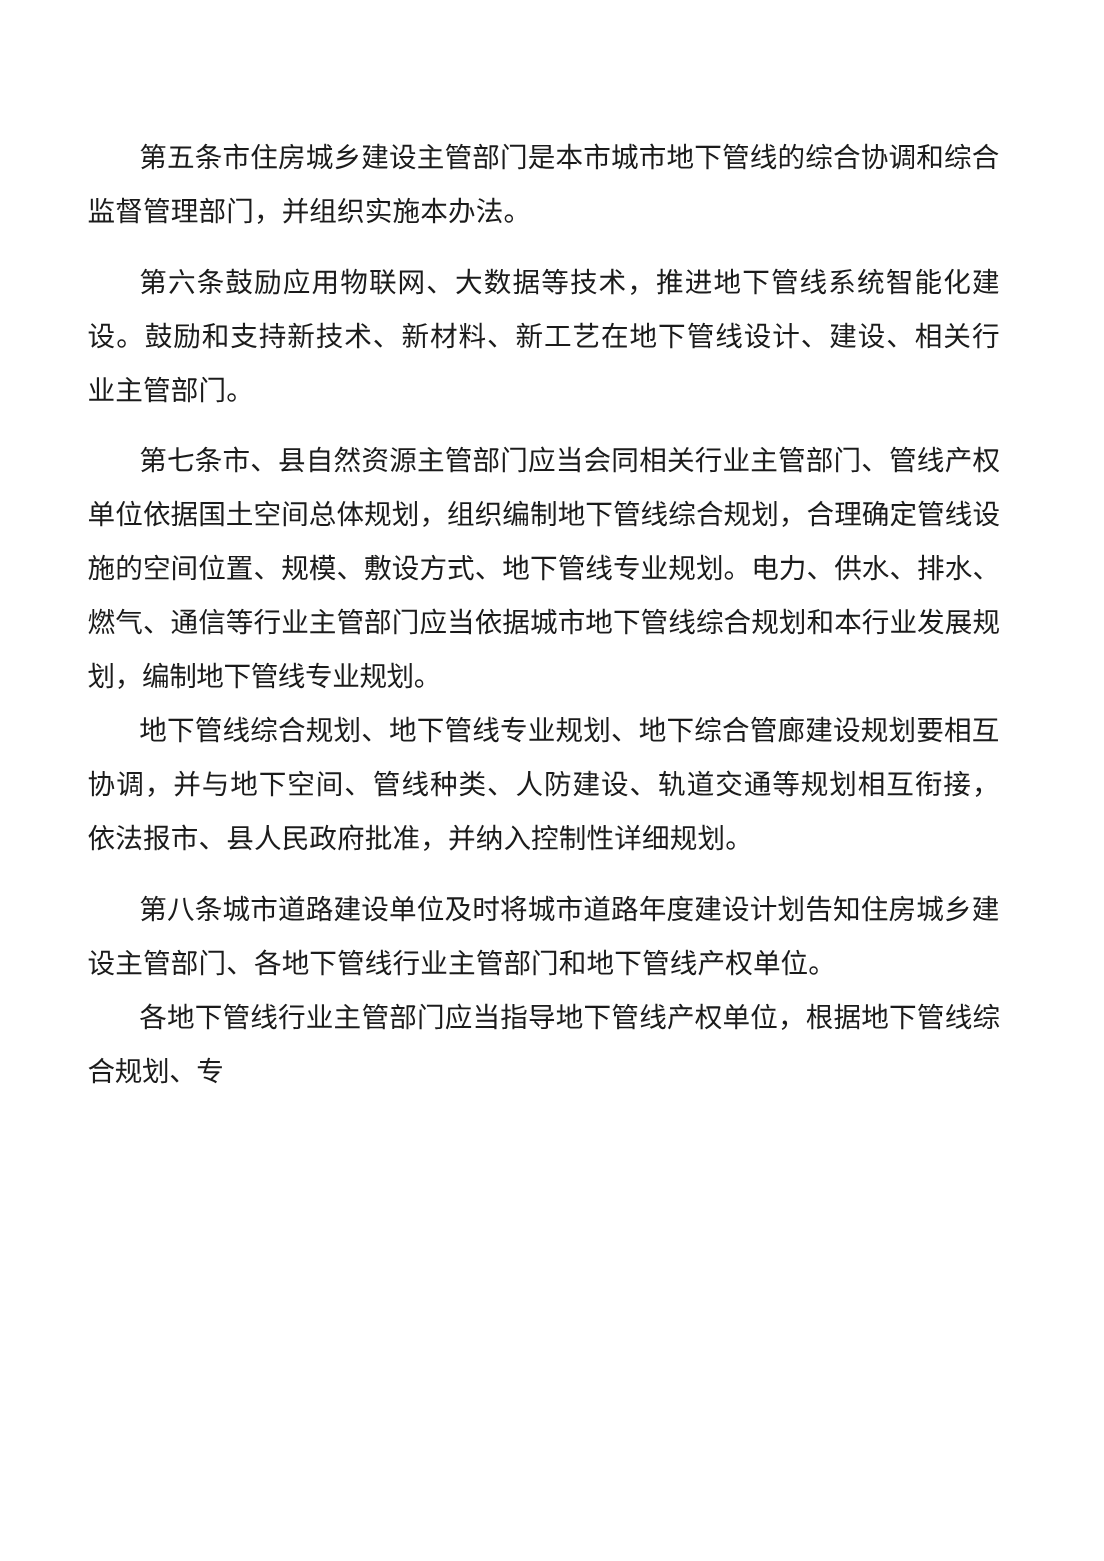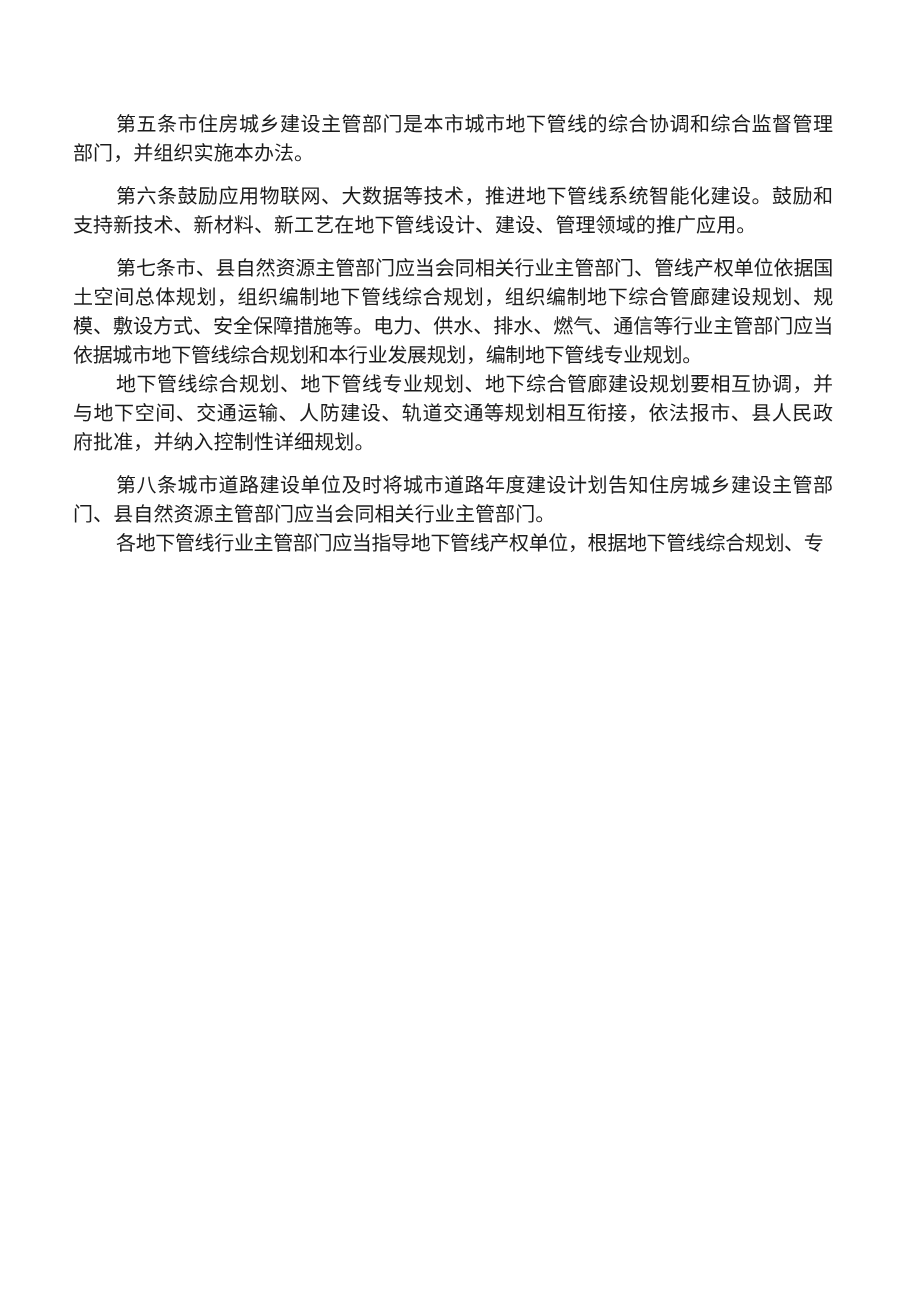--- a/index.html
+++ b/index.html
@@ -27,22 +27,22 @@
   #doc-body {
     position: absolute;
     left: 73px;
     top: 96px;
     width: 760px;
   }
 
   .para {
     margin: 0;
     padding: 0;
-    font-size: 20px;
-    line-height: 29px;
+    font-size: 23px;
+    line-height: 45px;
     text-align: justify;
     text-justify: inter-character;
     text-indent: 43px;
     color: #1b1b1b;
     font-family: "DejaVu Serif", "Liberation Serif", serif;
     letter-spacing: 0.1px;
     -webkit-font-smoothing: antialiased;
   }
 
   
@@ -58,25 +58,25 @@
 </head>
 <body>
 
 <div id="page">
   <div id="doc-body">
 
     <p class="para article-start">第五条市住房城乡建设主管部门是本市城市地下管线的综合协调和综合监督管理部门，并组织实施本办法。</p>
 
 
 
-    <p class="para article-start">第六条鼓励应用物联网、大数据等技术，推进地下管线系统智能化建设。鼓励和支持新技术、新材料、新工艺在地下管线设计、建设、管理领域的推广应用。</p>
+    <p class="para article-start">第六条鼓励应用物联网、大数据等技术，推进地下管线系统智能化建设。鼓励和支持新技术、新材料、新工艺在地下管线设计、建设、相关行业主管部门。</p>
 
-    <p class="para article-start tight">第七条市、县自然资源主管部门应当会同相关行业主管部门、管线产权单位依据国土空间总体规划，组织编制地下管线综合规划，组织编制地下综合管廊建设规划、规模、敷设方式、安全保障措施等。电力、供水、排水、燃气、通信等行业主管部门应当依据城市地下管线综合规划和本行业发展规划，编制地下管线专业规划。</p>
+    <p class="para article-start tight">第七条市、县自然资源主管部门应当会同相关行业主管部门、管线产权单位依据国土空间总体规划，组织编制地下管线综合规划，合理确定管线设施的空间位置、规模、敷设方式、地下管线专业规划。电力、供水、排水、燃气、通信等行业主管部门应当依据城市地下管线综合规划和本行业发展规划，编制地下管线专业规划。</p>
 
 
-    <p class="para">地下管线综合规划、地下管线专业规划、地下综合管廊建设规划要相互协调，并与地下空间、交通运输、人防建设、轨道交通等规划相互衔接，依法报市、县人民政府批准，并纳入控制性详细规划。</p>
+    <p class="para">地下管线综合规划、地下管线专业规划、地下综合管廊建设规划要相互协调，并与地下空间、管线种类、人防建设、轨道交通等规划相互衔接，依法报市、县人民政府批准，并纳入控制性详细规划。</p>
 
-    <p class="para article-start">第八条城市道路建设单位及时将城市道路年度建设计划告知住房城乡建设主管部门、县自然资源主管部门应当会同相关行业主管部门。</p>
+    <p class="para article-start">第八条城市道路建设单位及时将城市道路年度建设计划告知住房城乡建设主管部门、各地下管线行业主管部门和地下管线产权单位。</p>
 
     <p class="para tight">各地下管线行业主管部门应当指导地下管线产权单位，根据地下管线综合规划、专</p>
 
   </div>
 </div>
 
 </body></html>

